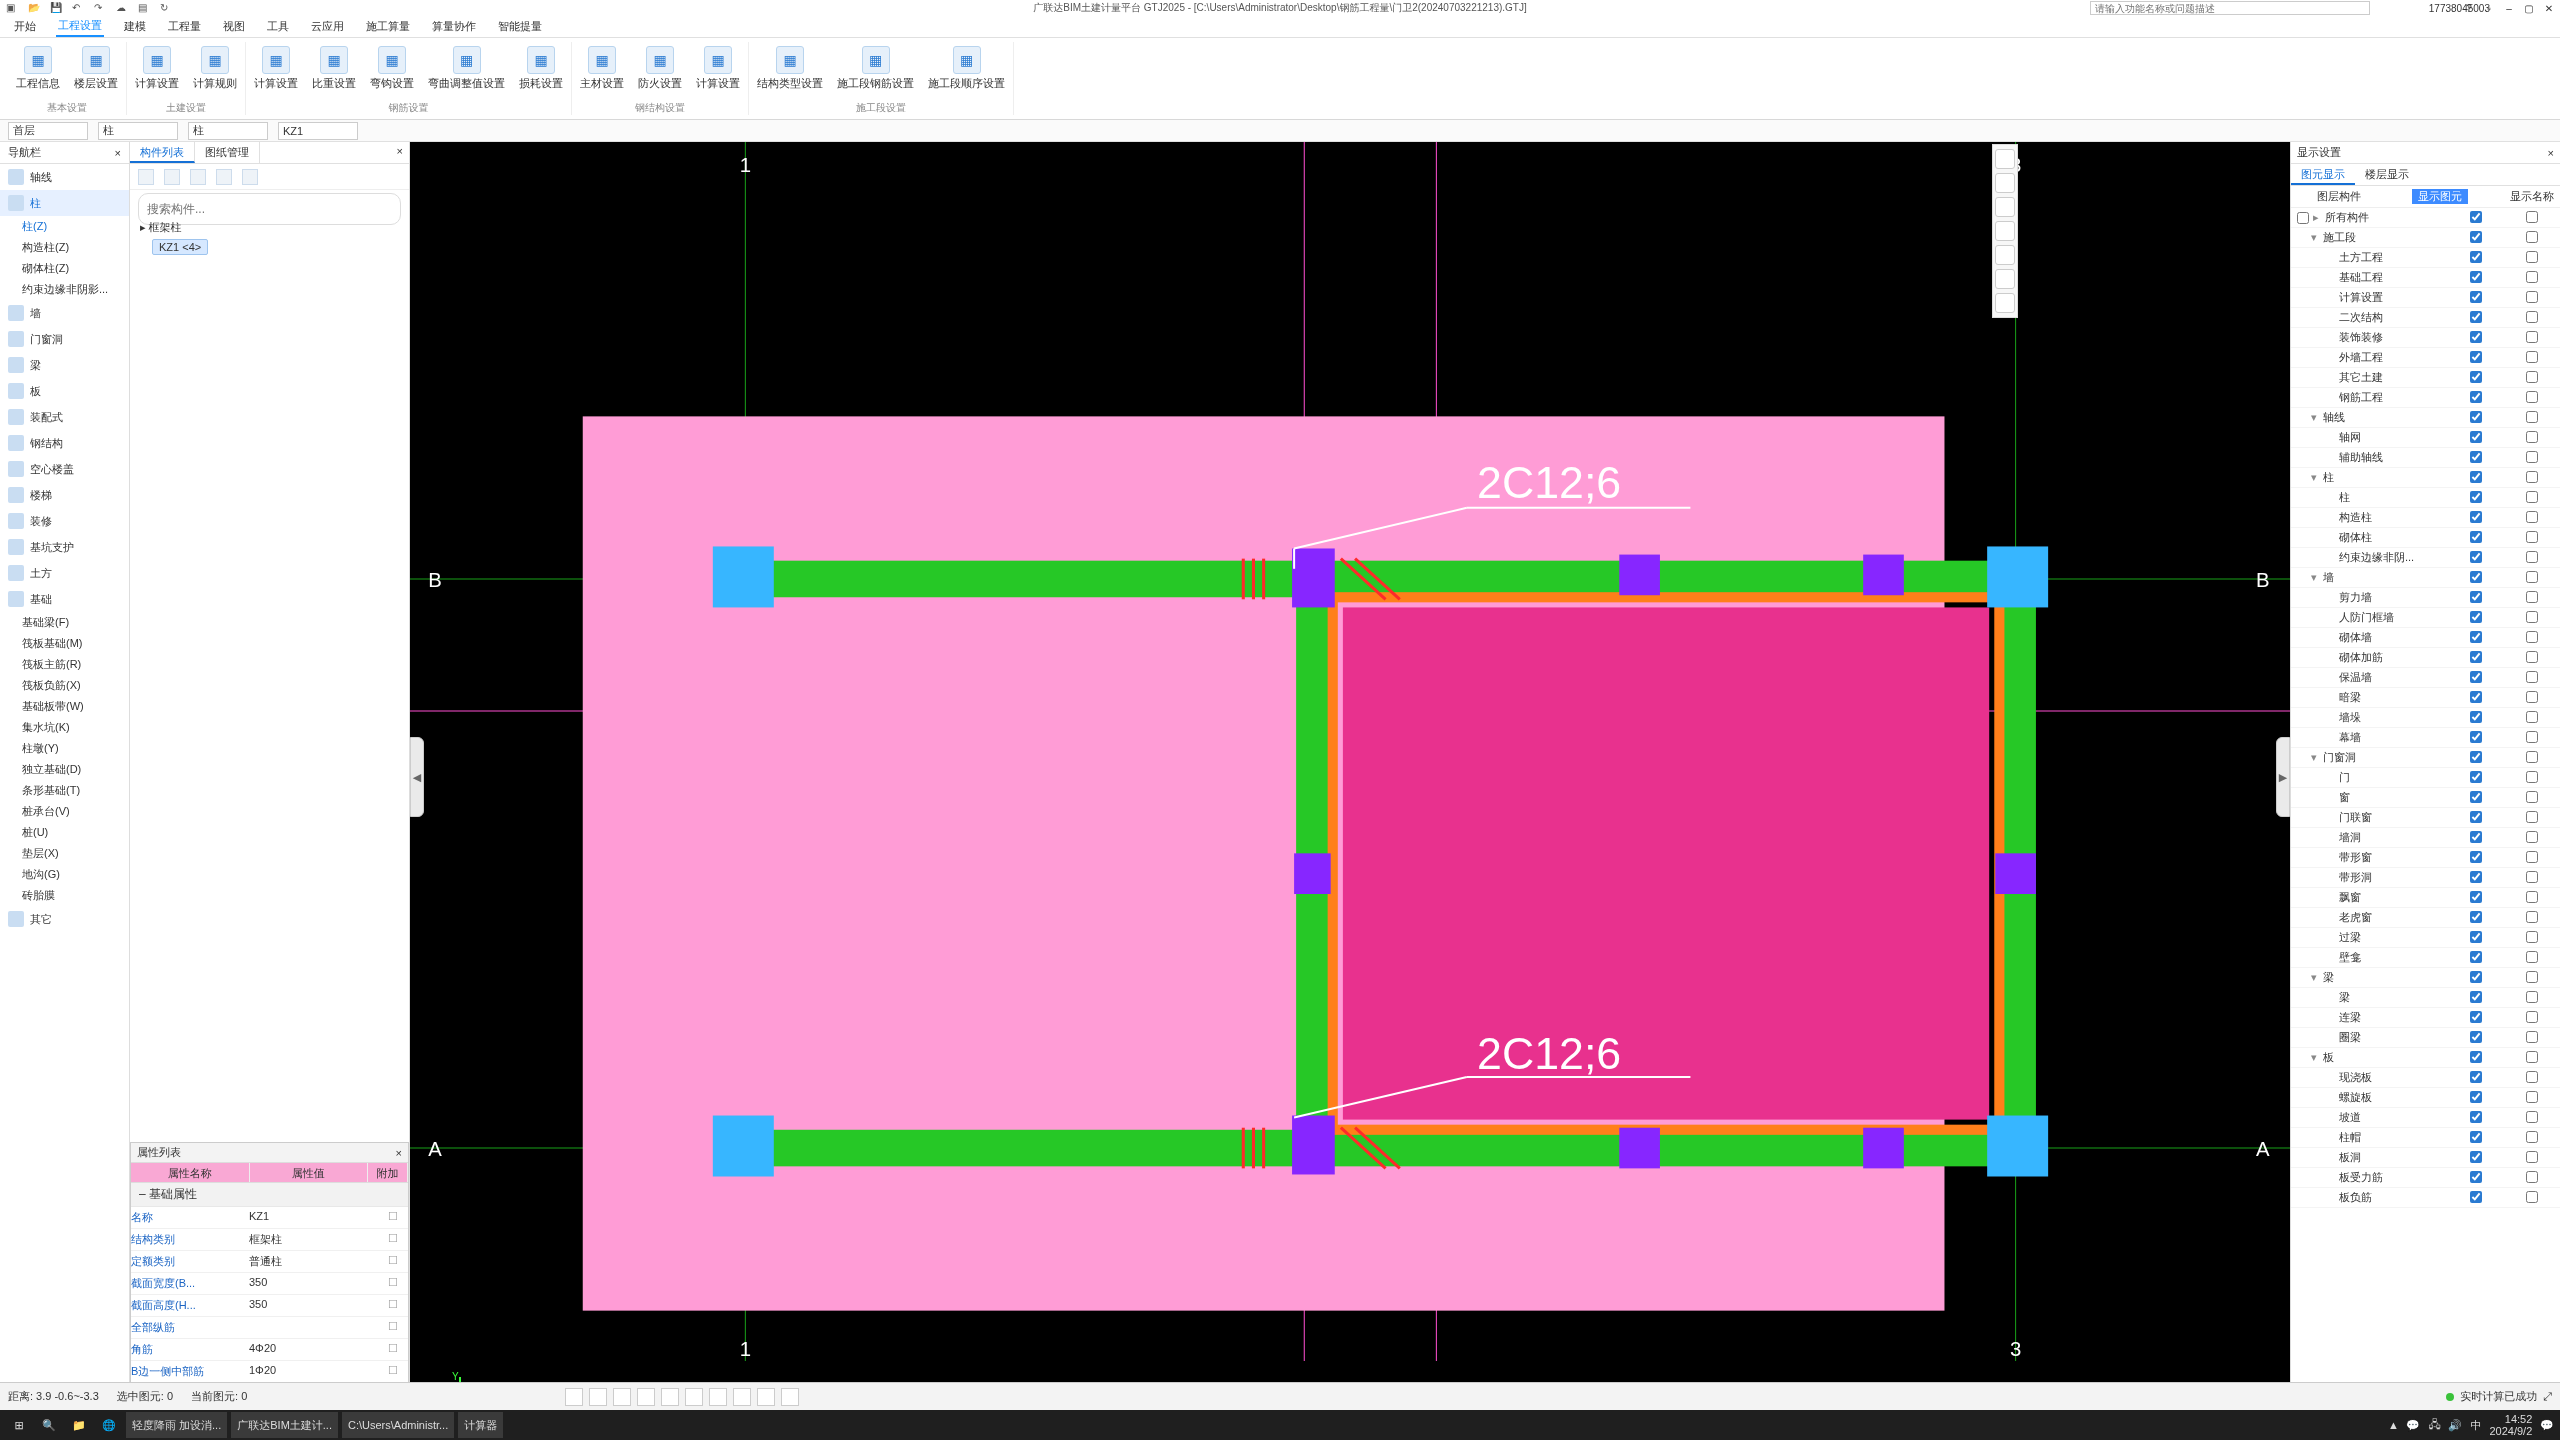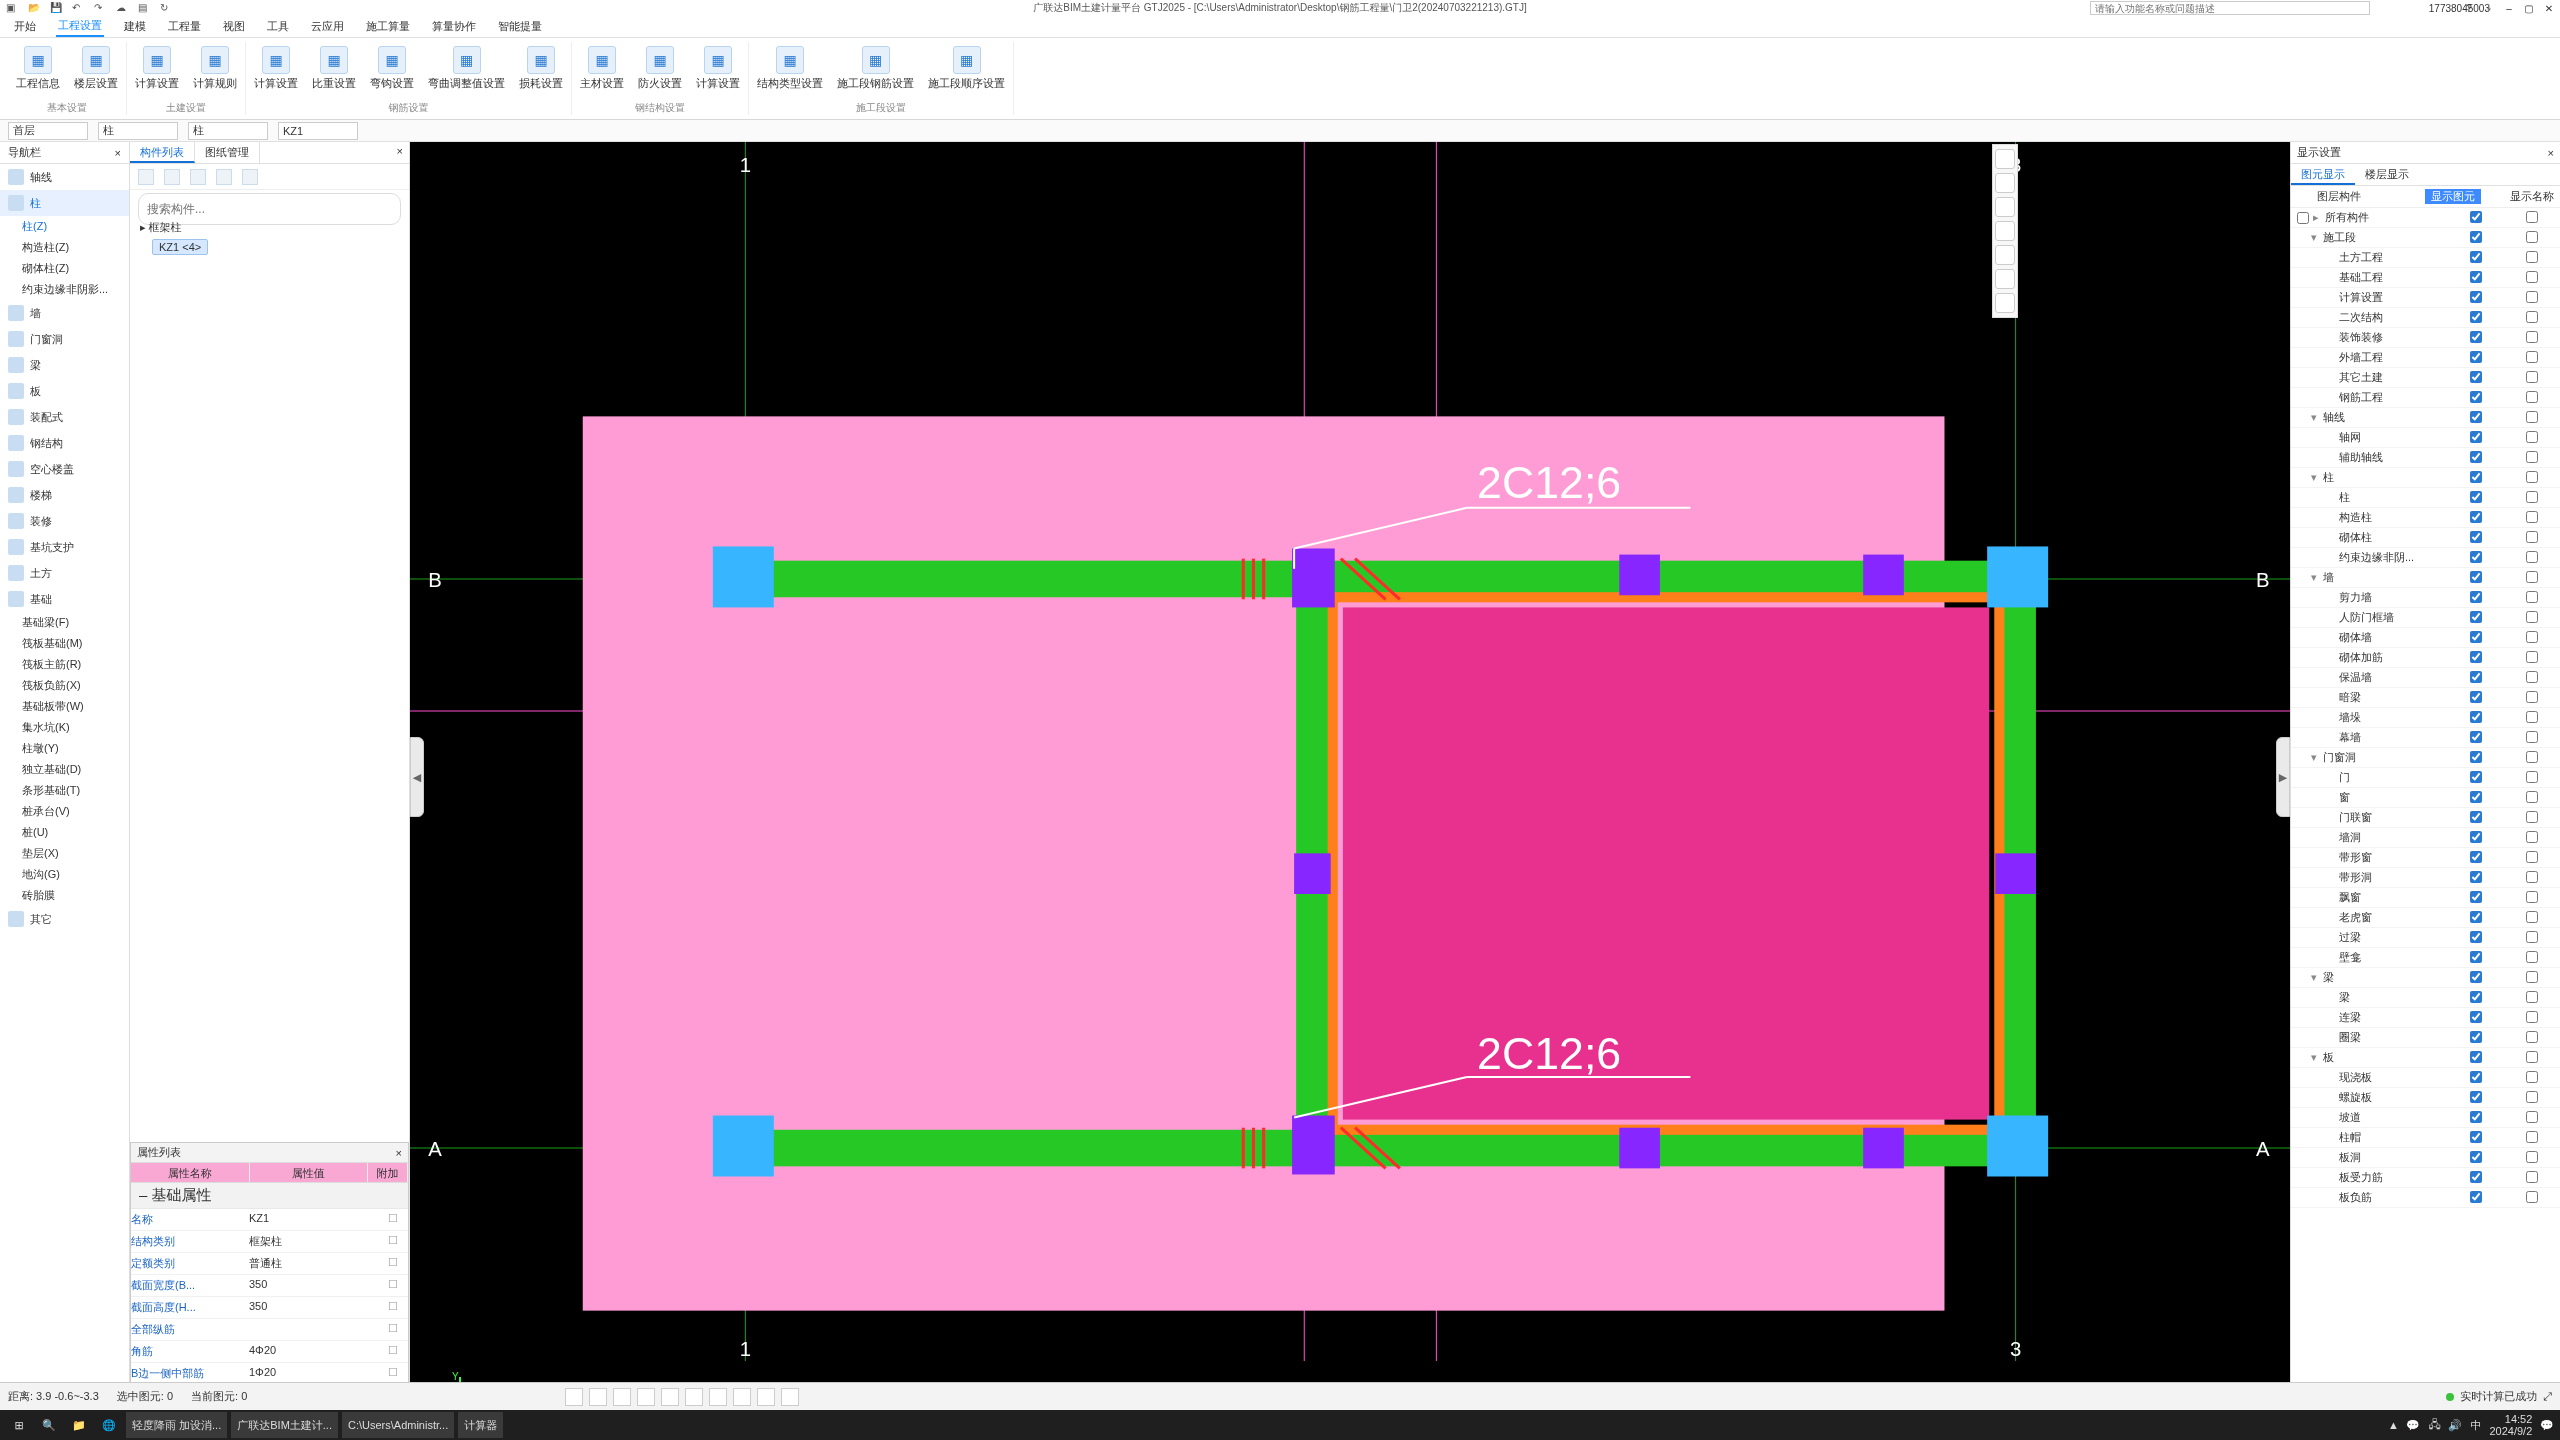--- a/index.html
+++ b/index.html
@@ -61,40 +61,40 @@
 
 .proppanel { position:absolute; left: 132px; bottom: 0; width: 278px; background:#fff; border:1px solid #ccc; height: 270px; display:flex; flex-direction:column;}
 .proppanel .hdr { height:20px; background:#f3f3f3; display:flex; align-items:center; justify-content:space-between; padding:0 6px; border-bottom:1px solid #ddd; font-size:11px;}
 .proppanel .cols { height:20px; display:flex; border-bottom:1px solid #ddd; background:#f9a8d4;}
 .proppanel .cols div { flex:1; padding:3px 8px; border-right:1px solid #eee; text-align:center; font-size:11px;}
 .proppanel .rows { flex:1; overflow:auto;}
 .proppanel .row { display:flex; height:22px; border-bottom:1px solid #f0f0f0;}
 .proppanel .row .k { width:110px; padding:3px 0; color:#1b64c4; font-size:11px;}
 .proppanel .row .v { flex:1; padding:3px 8px; font-size:11px;}
 .proppanel .row .a { width:30px; padding:3px; text-align:center; color:#999;}
-.proppanel .grp { background:#f2f2f2; padding:3px 8px; font-size:15px; border-bottom:1px solid #e8e8e8;}
+.proppanel .grp { background:#f2f2f2; padding:3px 8px; font-size:12px; border-bottom:1px solid #e8e8e8;}
 .proppanel .ftr { height:20px; border-top:1px solid #ddd; display:flex; align-items:center; padding:0 8px; font-size:11px; color:#1b64c4;}
 
 
 .viewport { flex:1; background:#000; position:relative; overflow:hidden;}
 .viewport svg { position:absolute; inset:0; }
 .axis-label { fill:#fff; font-size:20px; }
 .dim-label { fill:#fff; font-size:44px; font-weight:300;}
 .hint { position:absolute; bottom:6px; left:50%; transform:translateX(-50%); color:#ccc; font-size:12px;}
 .ucs { position:absolute; left:40px; bottom:40px; }
 
 
 .rightpanel { width: 270px; background:#fff; border-left:1px solid #ddd; display:flex; flex-direction:column;}
 .rightpanel .hdr { height:22px; border-bottom:1px solid #e0e0e0; display:flex; align-items:center; justify-content:space-between; padding:0 6px; font-size:11px;}
 .rightpanel .tabs2 { height:22px; display:flex; border-bottom:1px solid #e0e0e0;}
 .rightpanel .tabs2 .t { padding:3px 10px; font-size:11px;}
 .rightpanel .tabs2 .t.active { color:#1470d6; border-bottom:2px solid #1470d6;}
 .rightpanel .colhdr { height:22px; display:flex; align-items:center; font-size:11px; border-bottom:1px solid #eee;}
 .rightpanel .colhdr .c1 { flex:1; padding-left:26px;}
-.rightpanel .colhdr .c2 { width:56px; text-align:center; background:#3d8bff; color:#fff; margin:1px;}
+.rightpanel .colhdr .c2 { width:56px; text-align:center; background:#3d8bff; color:#fff; margin:14px;}
 .rightpanel .colhdr .c3 { width:56px; text-align:center;margin-left:22px;}
 .rightpanel .list { flex:1; overflow:auto;}
 .rightpanel .row { display:flex; align-items:center; height:20px; border-bottom:1px solid #f4f4f4; font-size:11px;}
 .rightpanel .row .lbl { flex:1; padding-left: 6px; display:flex; align-items:center;}
 .rightpanel .row .cb { width:56px; text-align:center;}
 .rightpanel .row input[type=checkbox] { accent-color:#2a7ad1; width:12px; height:12px;}
 .rightpanel .ftr { height:22px; border-top:1px solid #ddd; display:flex; align-items:center; justify-content:flex-end; padding:0 6px;}
 .rightpanel .ftr .btn { border:1px solid #ccc; padding:1px 6px; font-size:11px; background:#fafafa;}
 .indent1 { padding-left: 20px !important;}
 .indent2 { padding-left: 36px !important;}

